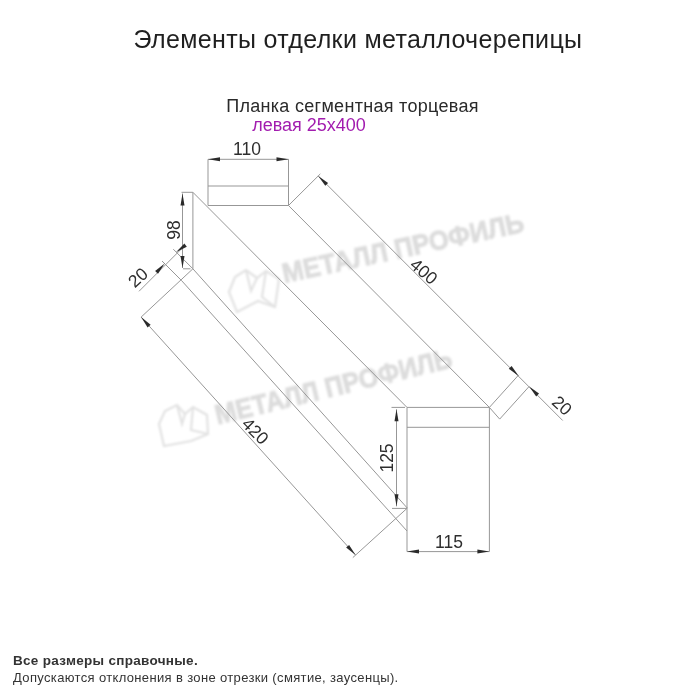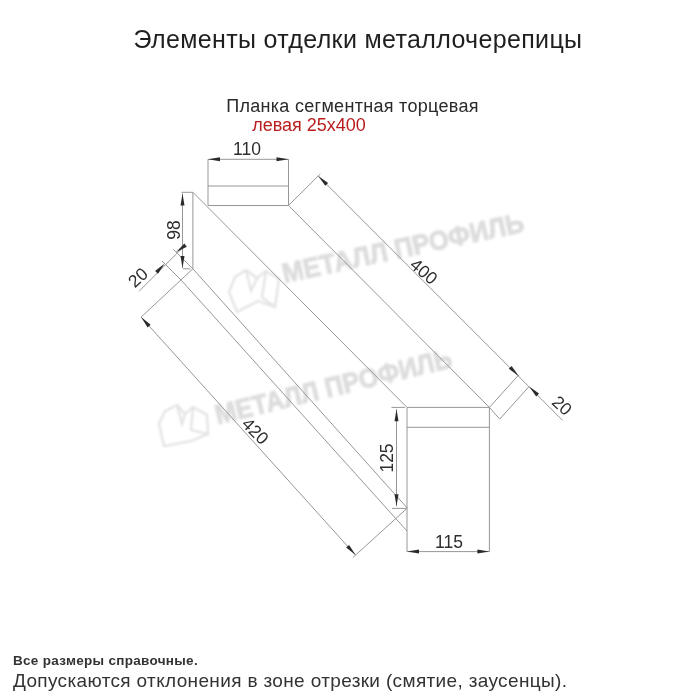--- a/index.html
+++ b/index.html
@@ -131,18 +131,18 @@
     <text transform="translate(558,410) rotate(42)" text-anchor="middle">20</text>
 
     <text transform="translate(142,281.9) rotate(-42)" text-anchor="middle">20</text>
   </g>
 </svg>
 
 <div style="position:absolute;left:8px;top:24.5px;width:700px;text-align:center;font-size:25px;color:#1f1f1f;letter-spacing:0.35px;">Элементы отделки металлочерепицы</div>
 
 <div style="position:absolute;left:2.5px;top:95.5px;width:700px;text-align:center;font-size:18px;color:#2a2a2a;letter-spacing:0.3px;">Планка сегментная торцевая</div>
 
-<div style="position:absolute;left:1px;top:115px;width:616px;text-align:center;font-size:18px;color:#b91c1c;">левая 25x400</div>
+<div style="position:absolute;left:1px;top:115px;width:616px;text-align:center;font-size:18px;color:#a21caf;">левая 25x400</div>
 
 <div style="position:absolute;left:13px;top:652.5px;font-size:13.5px;color:#333;letter-spacing:0.3px;font-weight:bold;">Все размеры справочные.</div>
 
-<div style="position:absolute;left:13px;top:669.5px;font-size:19px;color:#333;letter-spacing:0.35px;text-align:center;">Допускаются отклонения в зоне отрезки (смятие, заусенцы).</div>
+<div style="position:absolute;left:13px;top:669.5px;font-size:13px;color:#333;letter-spacing:0.35px;text-align:center;">Допускаются отклонения в зоне отрезки (смятие, заусенцы).</div>
 </div>
 
 </body></html>

